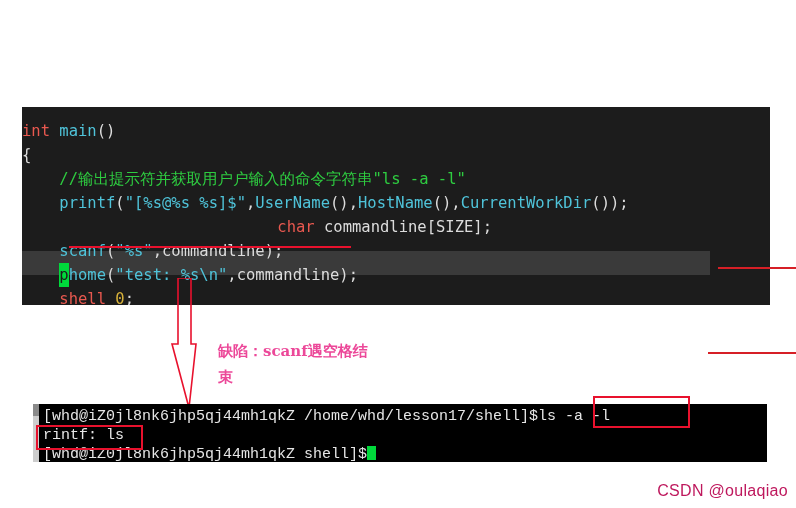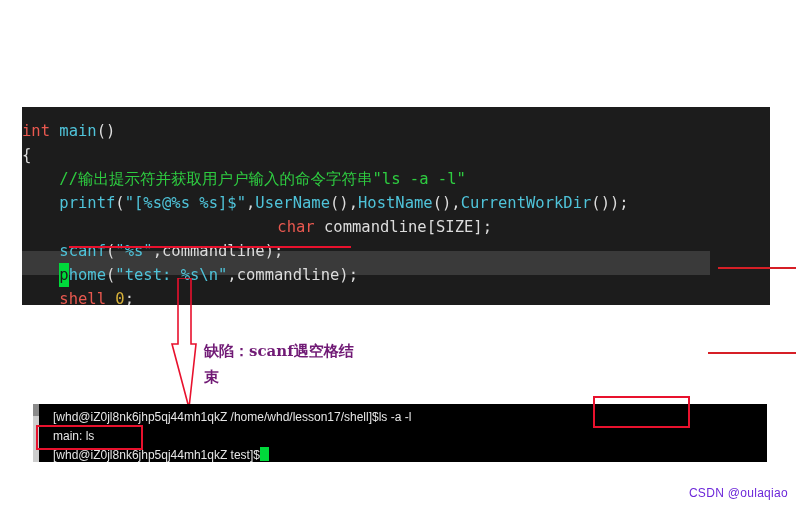--- a/index.html
+++ b/index.html
@@ -116,27 +116,27 @@
     position: absolute;
     left: 160px;
     top: 278px;
     width: 60px;
     height: 132px;
   }
 
   
   .annot-defect {
     position: absolute;
-    left: 204px;
+    left: 218px;
     top: 338px;
     width: 200px;
     font-family: "DejaVu Serif", "Liberation Serif", serif;
     font-size: 15px;
     font-weight: bold;
-    color: #701a75;
+    color: #ec4899;
     line-height: 26px;
   }
 
   
   .terminal {
     position: absolute;
     left: 33px;
     top: 404px;
     width: 734px;
     height: 58px;
@@ -154,23 +154,23 @@
   .term-scrollbar::after {
     content: "";
     position: absolute;
     left: 0; top: 0;
     width: 6px;
     height: 12px;
     background: #8a8a8a;
   }
   .term-line {
     position: absolute;
-    left: 20px;
-    font-family: Liberation Sans, sans-serif;
-    font-size: 12px;
+    left: 10px;
+    font-family: Liberation Mono, monospace;
+    font-size: 15px;
     line-height: 20px;
     white-space: pre;
     color: #e6e6e6;
   }
   .term-l1 { top: 3px; }
   .term-l2 { top: 22px; }
   .term-l3 { top: 41px; }
   .prompt-path { color: #e6e6e6; }
   .term-green-cursor {
     display: inline-block;
@@ -188,22 +188,22 @@
   }
   .box-cmd   { left: 593px; top: 396px; width: 97px; height: 32px; }
   .box-test  { left: 36px;  top: 425px; width: 107px; height: 25px; }
 
   
   .watermark {
     position: absolute;
     right: 8px;
     bottom: 8px;
     font-family: "Liberation Sans", sans-serif;
-    font-size: 12px;
-    color: #6d28d9;
+    font-size: 16px;
+    color: #be185d;
     letter-spacing: 0.3px;
     margin-left: 16px;
   }
 </style>
 </head>
 <body>
 
 <div class="page">
 
 
@@ -232,21 +232,21 @@
   </svg>
 
   <div class="annot-defect">
     <div>缺陷：scanf遇空格结</div>
     <div>束</div>
   </div>
 
   <div class="terminal">
     <div class="term-scrollbar"></div>
     <div class="term-line term-l1"><span class="prompt-path">[whd@iZ0jl8nk6jhp5qj44mh1qkZ /home/whd/lesson17/shell]$</span><span>ls -a -l</span></div>
-    <div class="term-line term-l2"><span>main: ls</span></div>
-    <div class="term-line term-l3"><span class="prompt-path">[whd@iZ0jl8nk6jhp5qj44mh1qkZ test]$</span><span class="term-green-cursor"></span></div>
+    <div class="term-line term-l2"><span>rintf: ls</span></div>
+    <div class="term-line term-l3"><span class="prompt-path">[whd@iZ0jl8nk6jhp5qj44mh1qkZ shell]$</span><span class="term-green-cursor"></span></div>
   </div>
 
   <div class="red-box box-cmd"></div>
   <div class="red-box box-test"></div>
 
   <div class="watermark">CSDN @oulaqiao</div>
 </div>
 
 </body></html>

